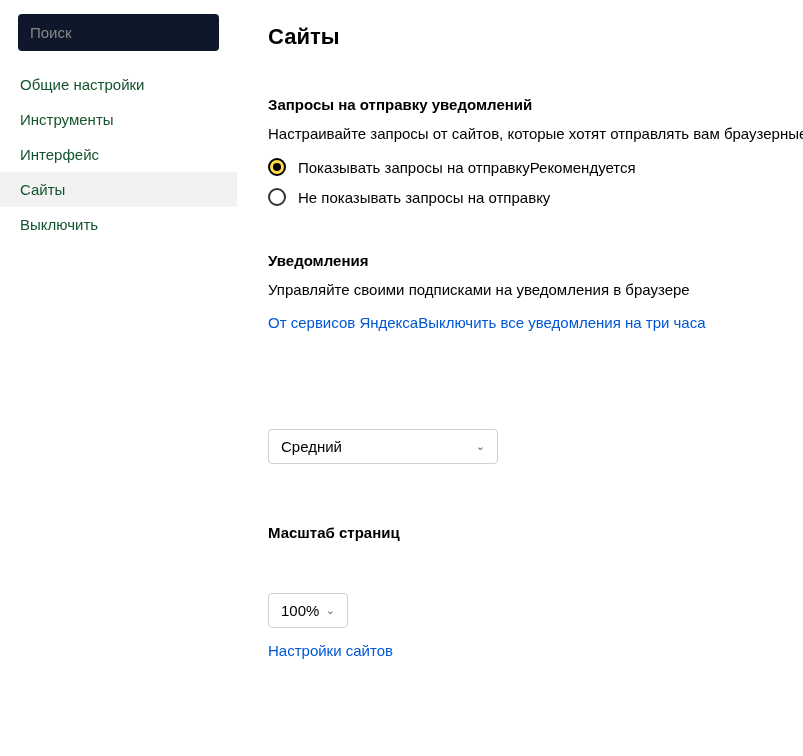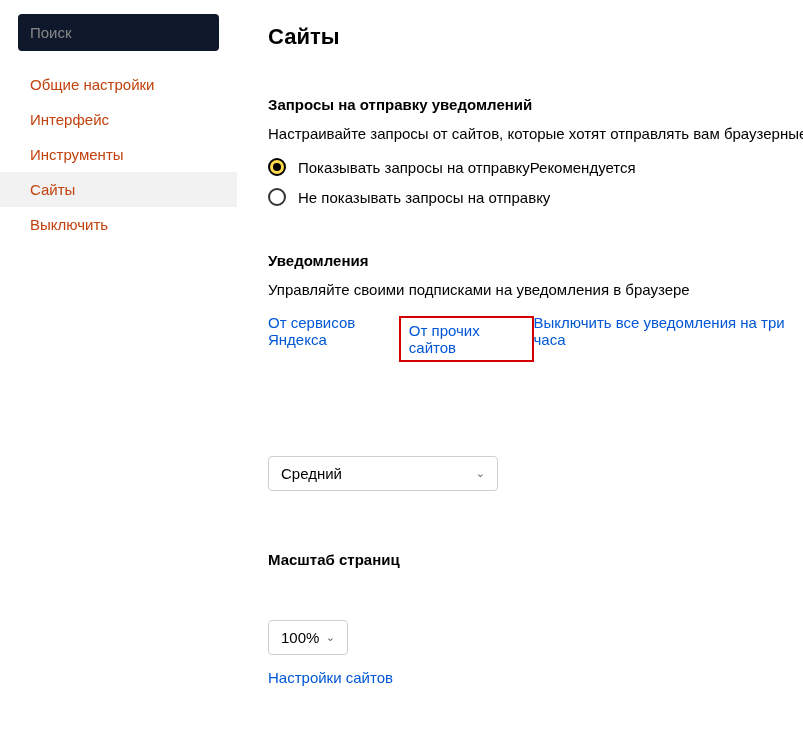--- a/index.html
+++ b/index.html
@@ -34,23 +34,23 @@
       background: transparent;
       width: 100%;
       font-size: 15px;
       color: #888;
       outline: none;
     }
     .search-input::placeholder {
       color: #888;
     }
     .sidebar-item {
-      padding: 9px 30px;
-      cursor: pointer;
-      color: #c2410c;
+      padding: 9px 20px;
+      cursor: pointer;
+      color: #14532d;
     }
     .sidebar-item.active {
       background: #f2f2f2;
     }
     .main {
       flex: 1;
       padding: 24px 0 24px 30px;
       overflow: hidden;
     }
     .page-title {
@@ -150,24 +150,24 @@
 <body>
 
 <div class="sidebar">
   <div class="search-box">
     <input class="search-input" type="text" placeholder="Поиск" style="">
   </div>
   <div class="sidebar-item">
     <span>Общие настройки</span>
   </div>
   <div class="sidebar-item">
+    <span>Инструменты</span>
+  </div>
+  <div class="sidebar-item">
     <span>Интерфейс</span>
-  </div>
-  <div class="sidebar-item">
-    <span>Инструменты</span>
   </div>
   <div class="sidebar-item active">
     <span>Сайты</span>
   </div>
   <div class="sidebar-item">
     <span>Выключить</span>
   </div>
 </div>
 
 <div class="main">
@@ -187,21 +187,20 @@
       <span class="radio-outer"></span>
       <span class="radio-label">Не показывать запросы на отправку</span>
     </div>
   </div>
 
   <div class="section">
     <div class="section-title">Уведомления</div>
     <div class="section-desc">Управляйте своими подписками на уведомления в браузере</div>
     <div class="links-col">
       <span class="link">От сервисов Яндекса</span>
-      <span class="link link-highlighted">От прочих сайтов</span>
       <span class="link">Выключить все уведомления на три часа</span>
     </div>
   </div>
 
   <div class="section">
     <div class="select-box">
       <span>Средний</span>
       <span class="chevron">⌄</span>
     </div>
   </div>

